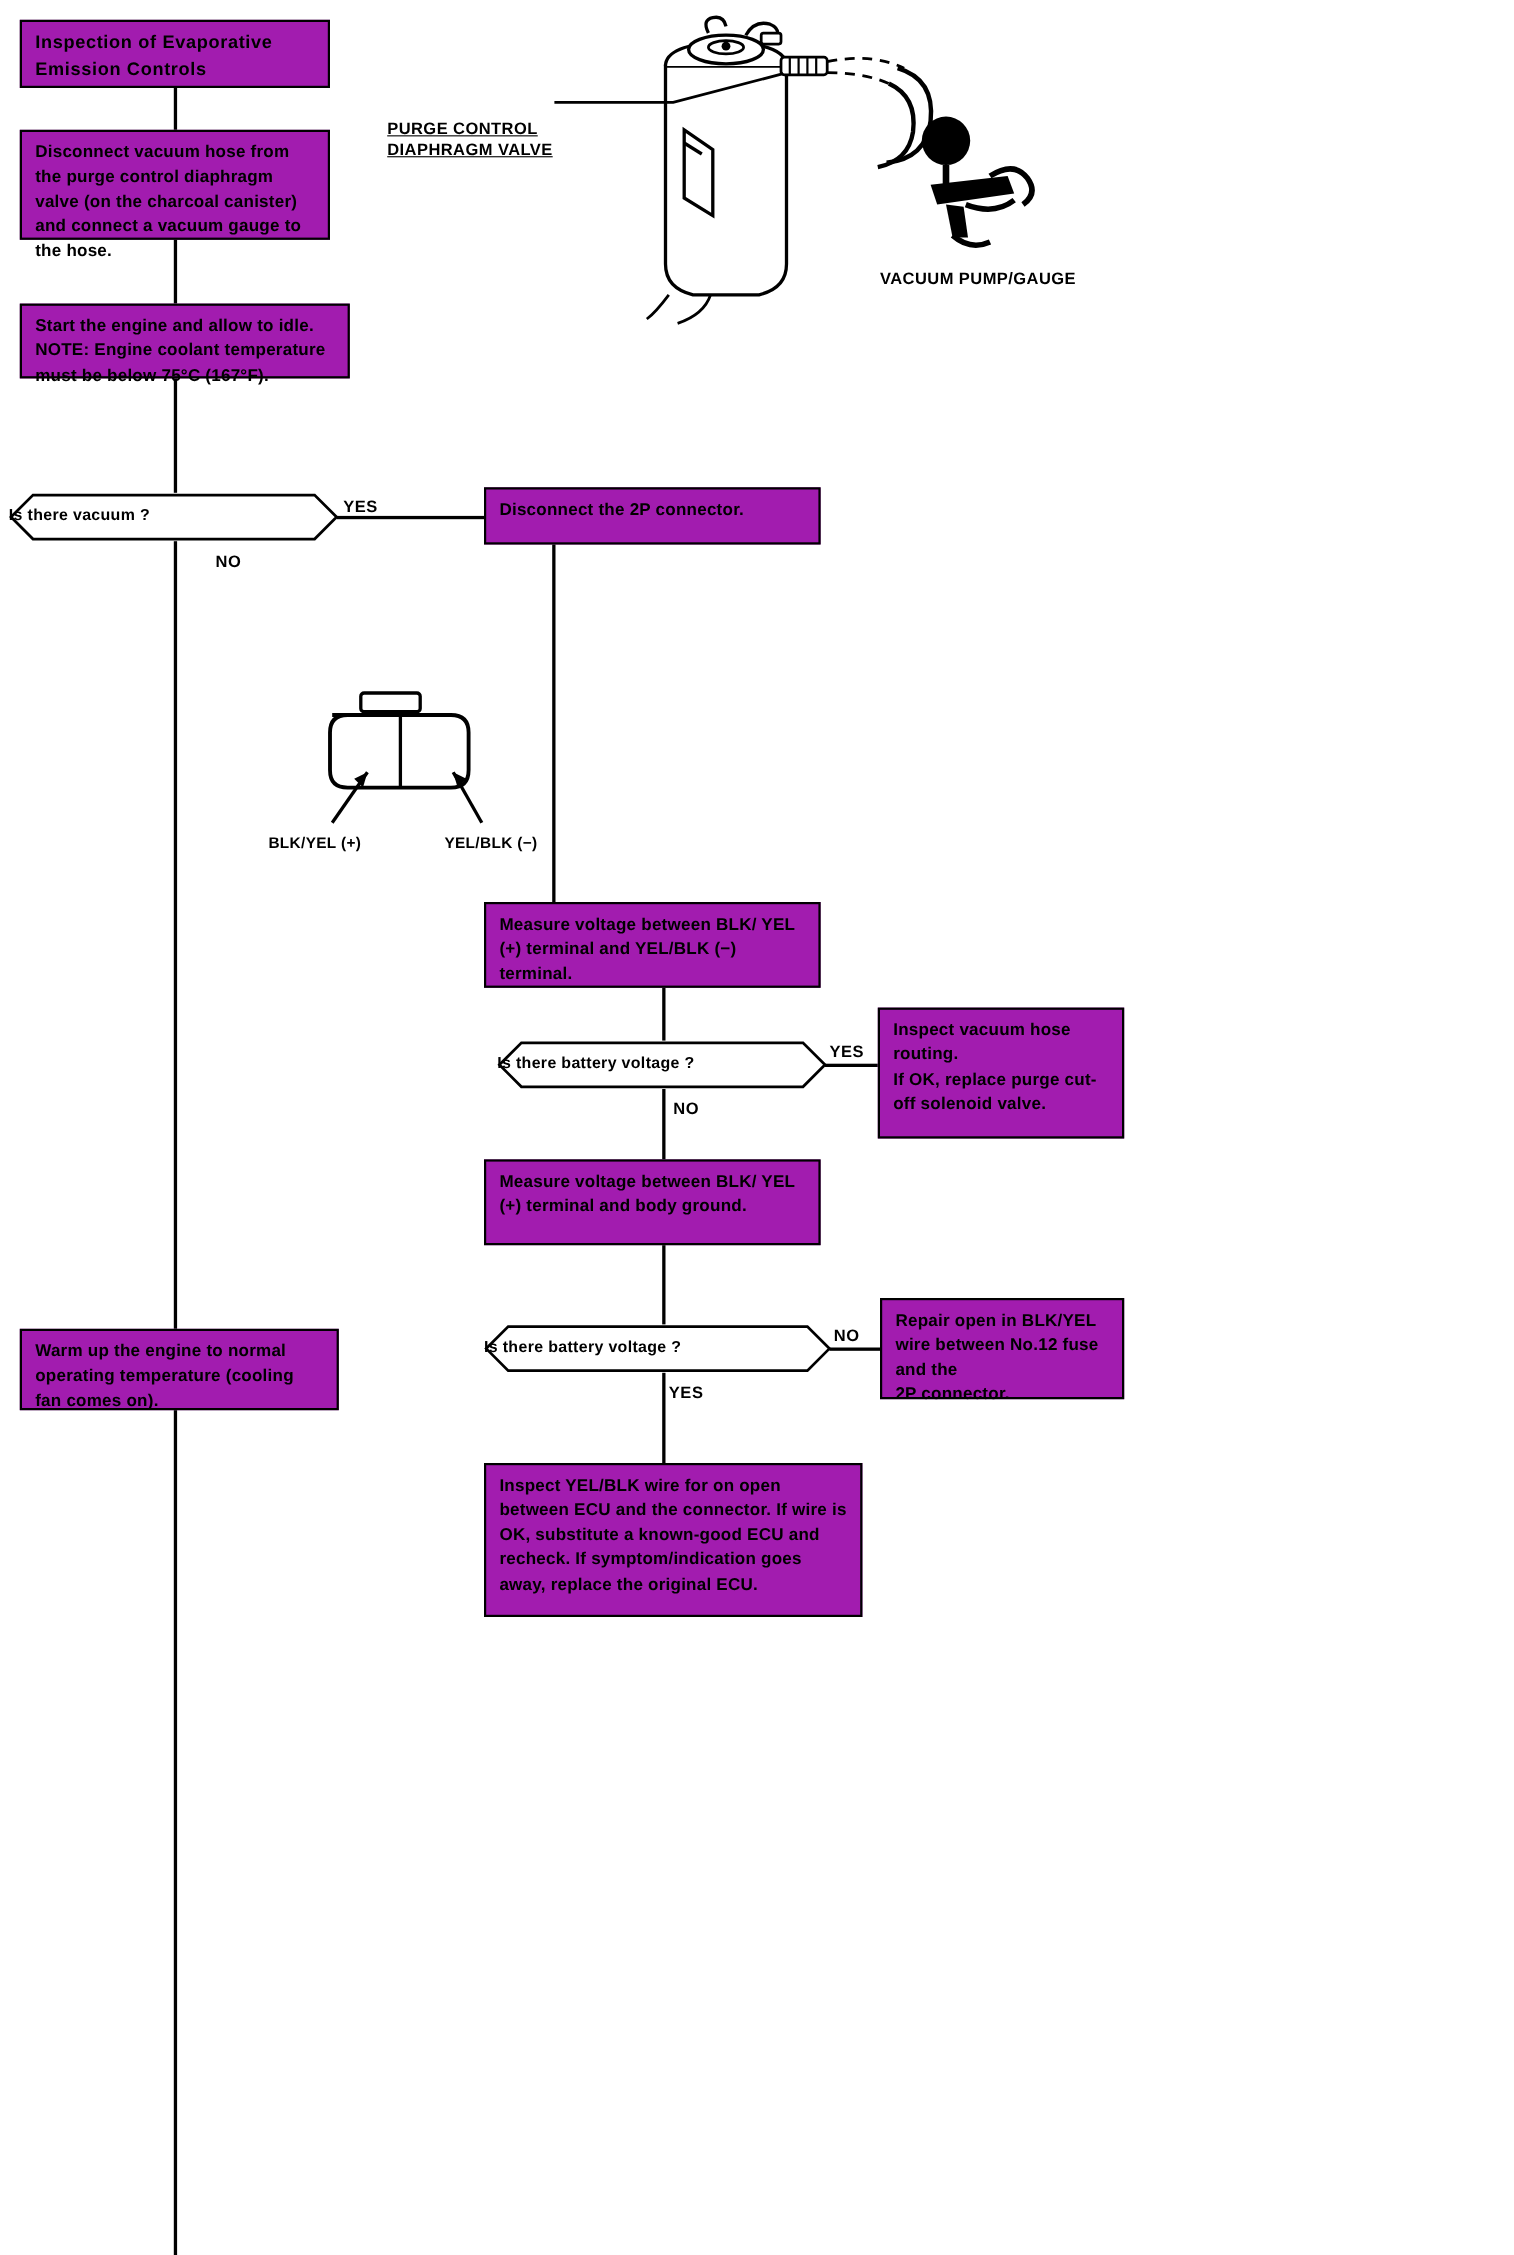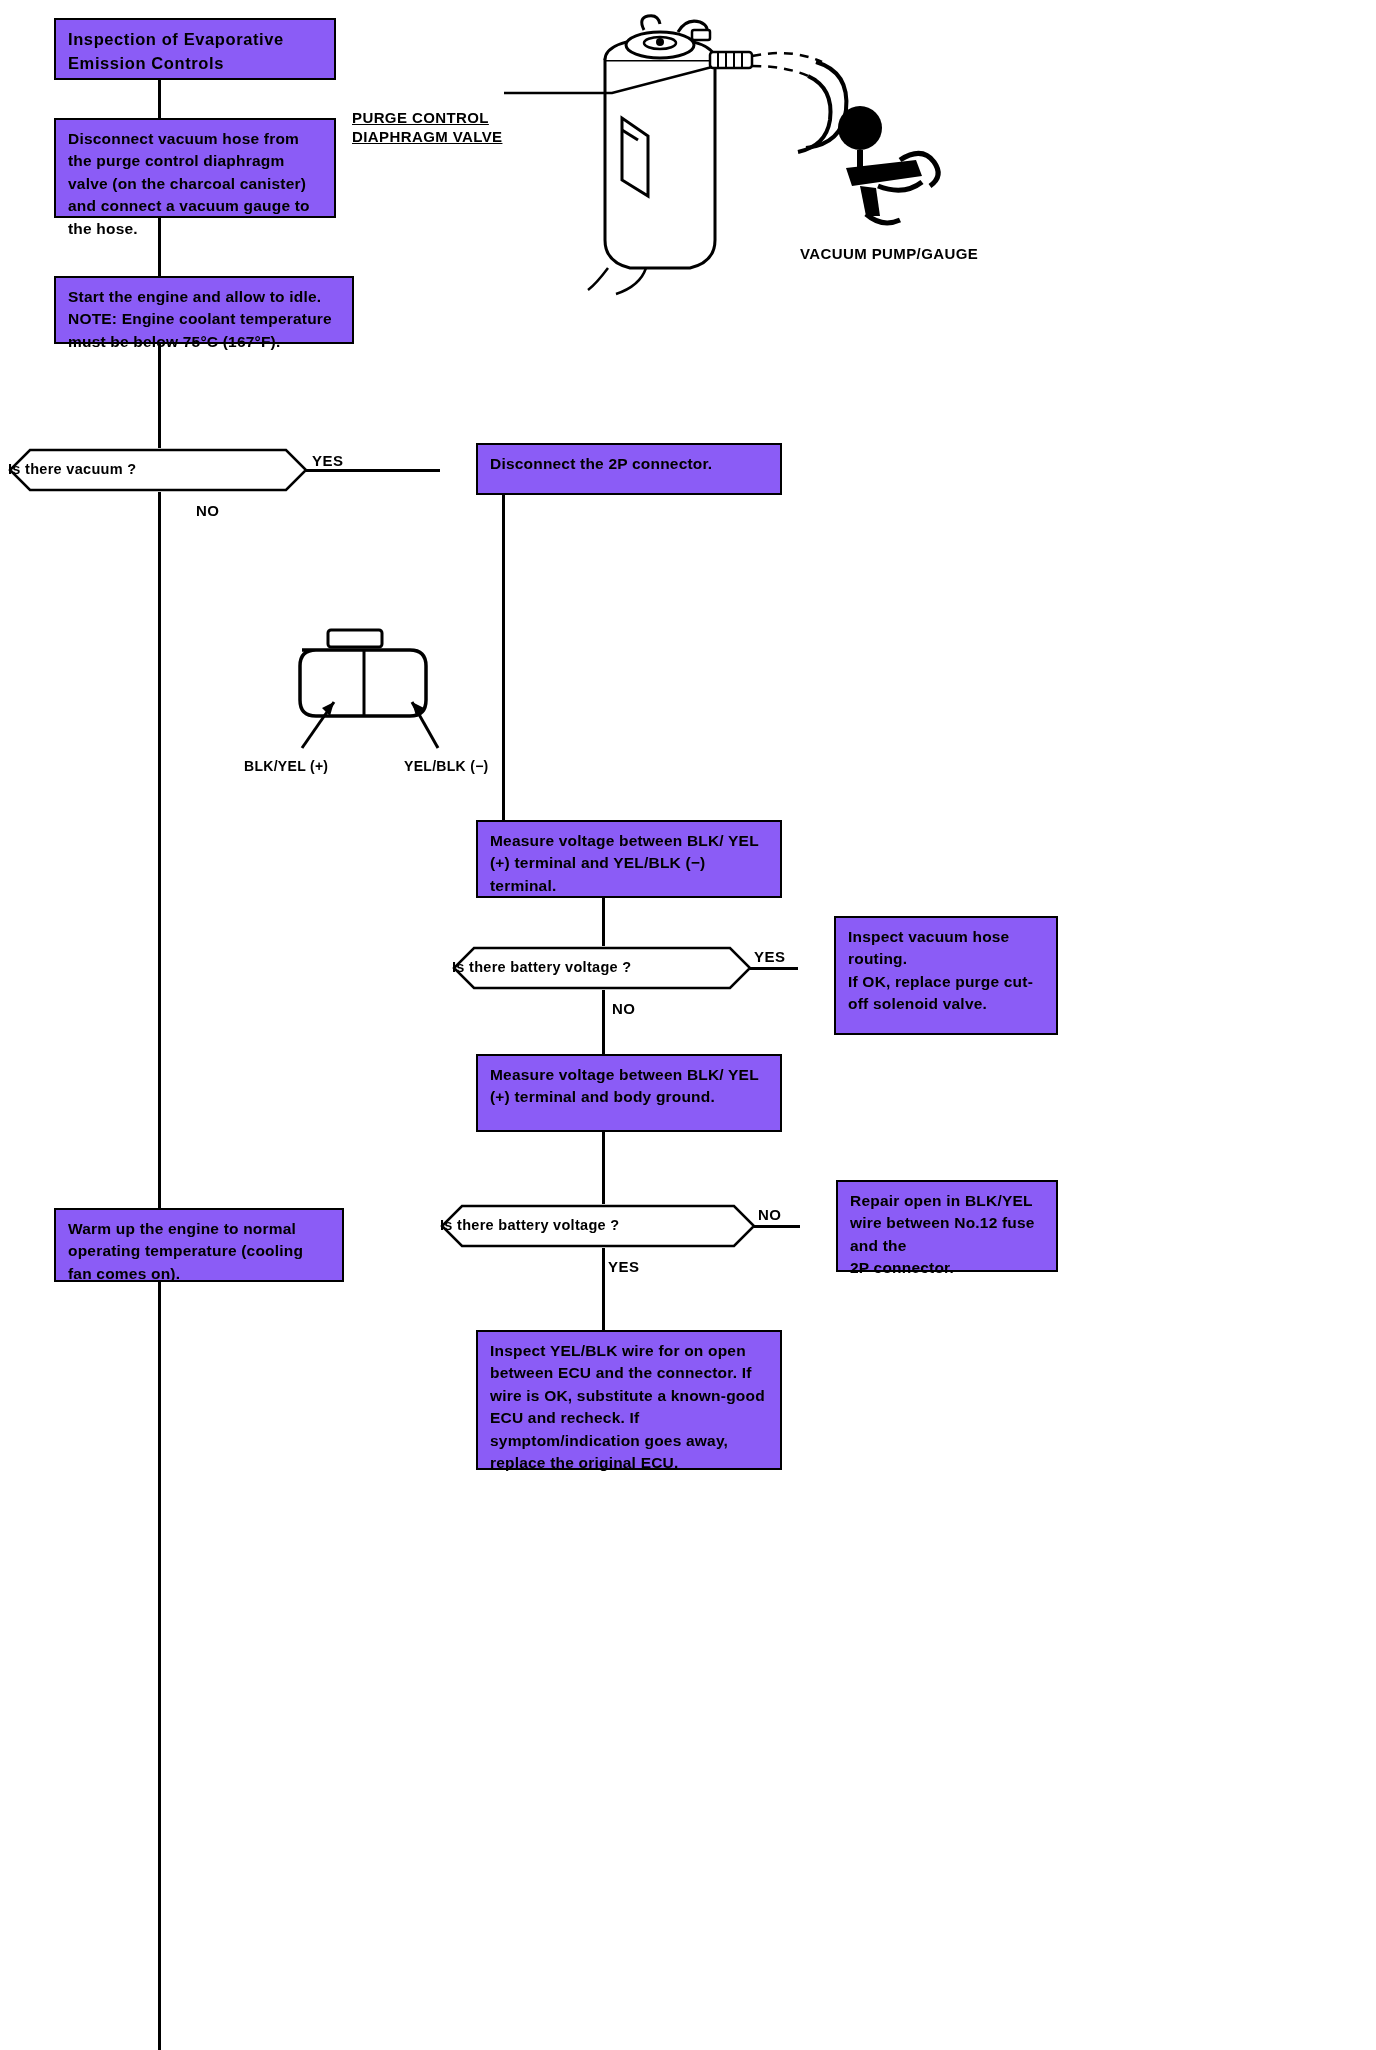--- a/index.html
+++ b/index.html
@@ -1,21 +1,21 @@
 <!DOCTYPE html>
 <html><head>
 <meta charset="utf-8">
 <style>
   html,body{margin:0;padding:0;background:#fff;}
   body{width:1376px;height:2050px;position:relative;
        font-family:"Liberation Sans","DejaVu Sans",sans-serif;color:#000;
        overflow:hidden;}
   .abs{position:absolute;box-sizing:border-box;}
-  .box{border:2px solid #000;background:#8b5cf6;padding:8px 12px;
-       font-size:15.5px;line-height:1.45;font-weight:600;letter-spacing:.2px;margin-left:36px;}
+  .box{border:2px solid #000;background:#a21caf;padding:8px 12px;
+       font-size:15.5px;line-height:1.45;font-weight:600;letter-spacing:.2px;}
   .box.title{font-size:16.5px;letter-spacing:.6px;}
   .hexlabel{position:absolute;width:100%;
             font-size:14.5px;font-weight:700;letter-spacing:.3px;}
   .edge{position:absolute;background:#000;}
   .vline{width:2.5px;}
   .hline{height:2.5px;}
   .yn{position:absolute;font-size:15px;font-weight:bold;letter-spacing:.5px;}
   .caption{position:absolute;font-size:15px;font-weight:bold;letter-spacing:.4px;line-height:1.3;}
   .wirelabel{position:absolute;font-size:14px;font-weight:bold;letter-spacing:.3px;}
   svg{display:block;overflow:visible;}
@@ -208,15 +208,15 @@
   <span style="white-space:pre-line;">Repair open in BLK/YEL wire between No.12 fuse and the
 2P connector.</span>
 </div>
 
 <div class="abs box" style="left:18px;top:1208px;width:290px;height:74px;">
   <span>Warm up the engine to normal operating temperature (cooling fan comes on).</span>
 </div>
 
 <div class="abs edge vline" style="left:158px;top:1282px;height:768px;"></div>
 
-<div class="abs box" style="left:440px;top:1330px;width:306px;height:140px;">
+<div class="abs box" style="left:440px;top:1330px;width:344px;height:140px;">
   <span>Inspect YEL/BLK wire for on open between ECU and the connector. If wire is OK, substitute a known-good ECU and recheck. If symptom/indication goes away, replace the original ECU.</span>
 </div>
 
 </body></html>

